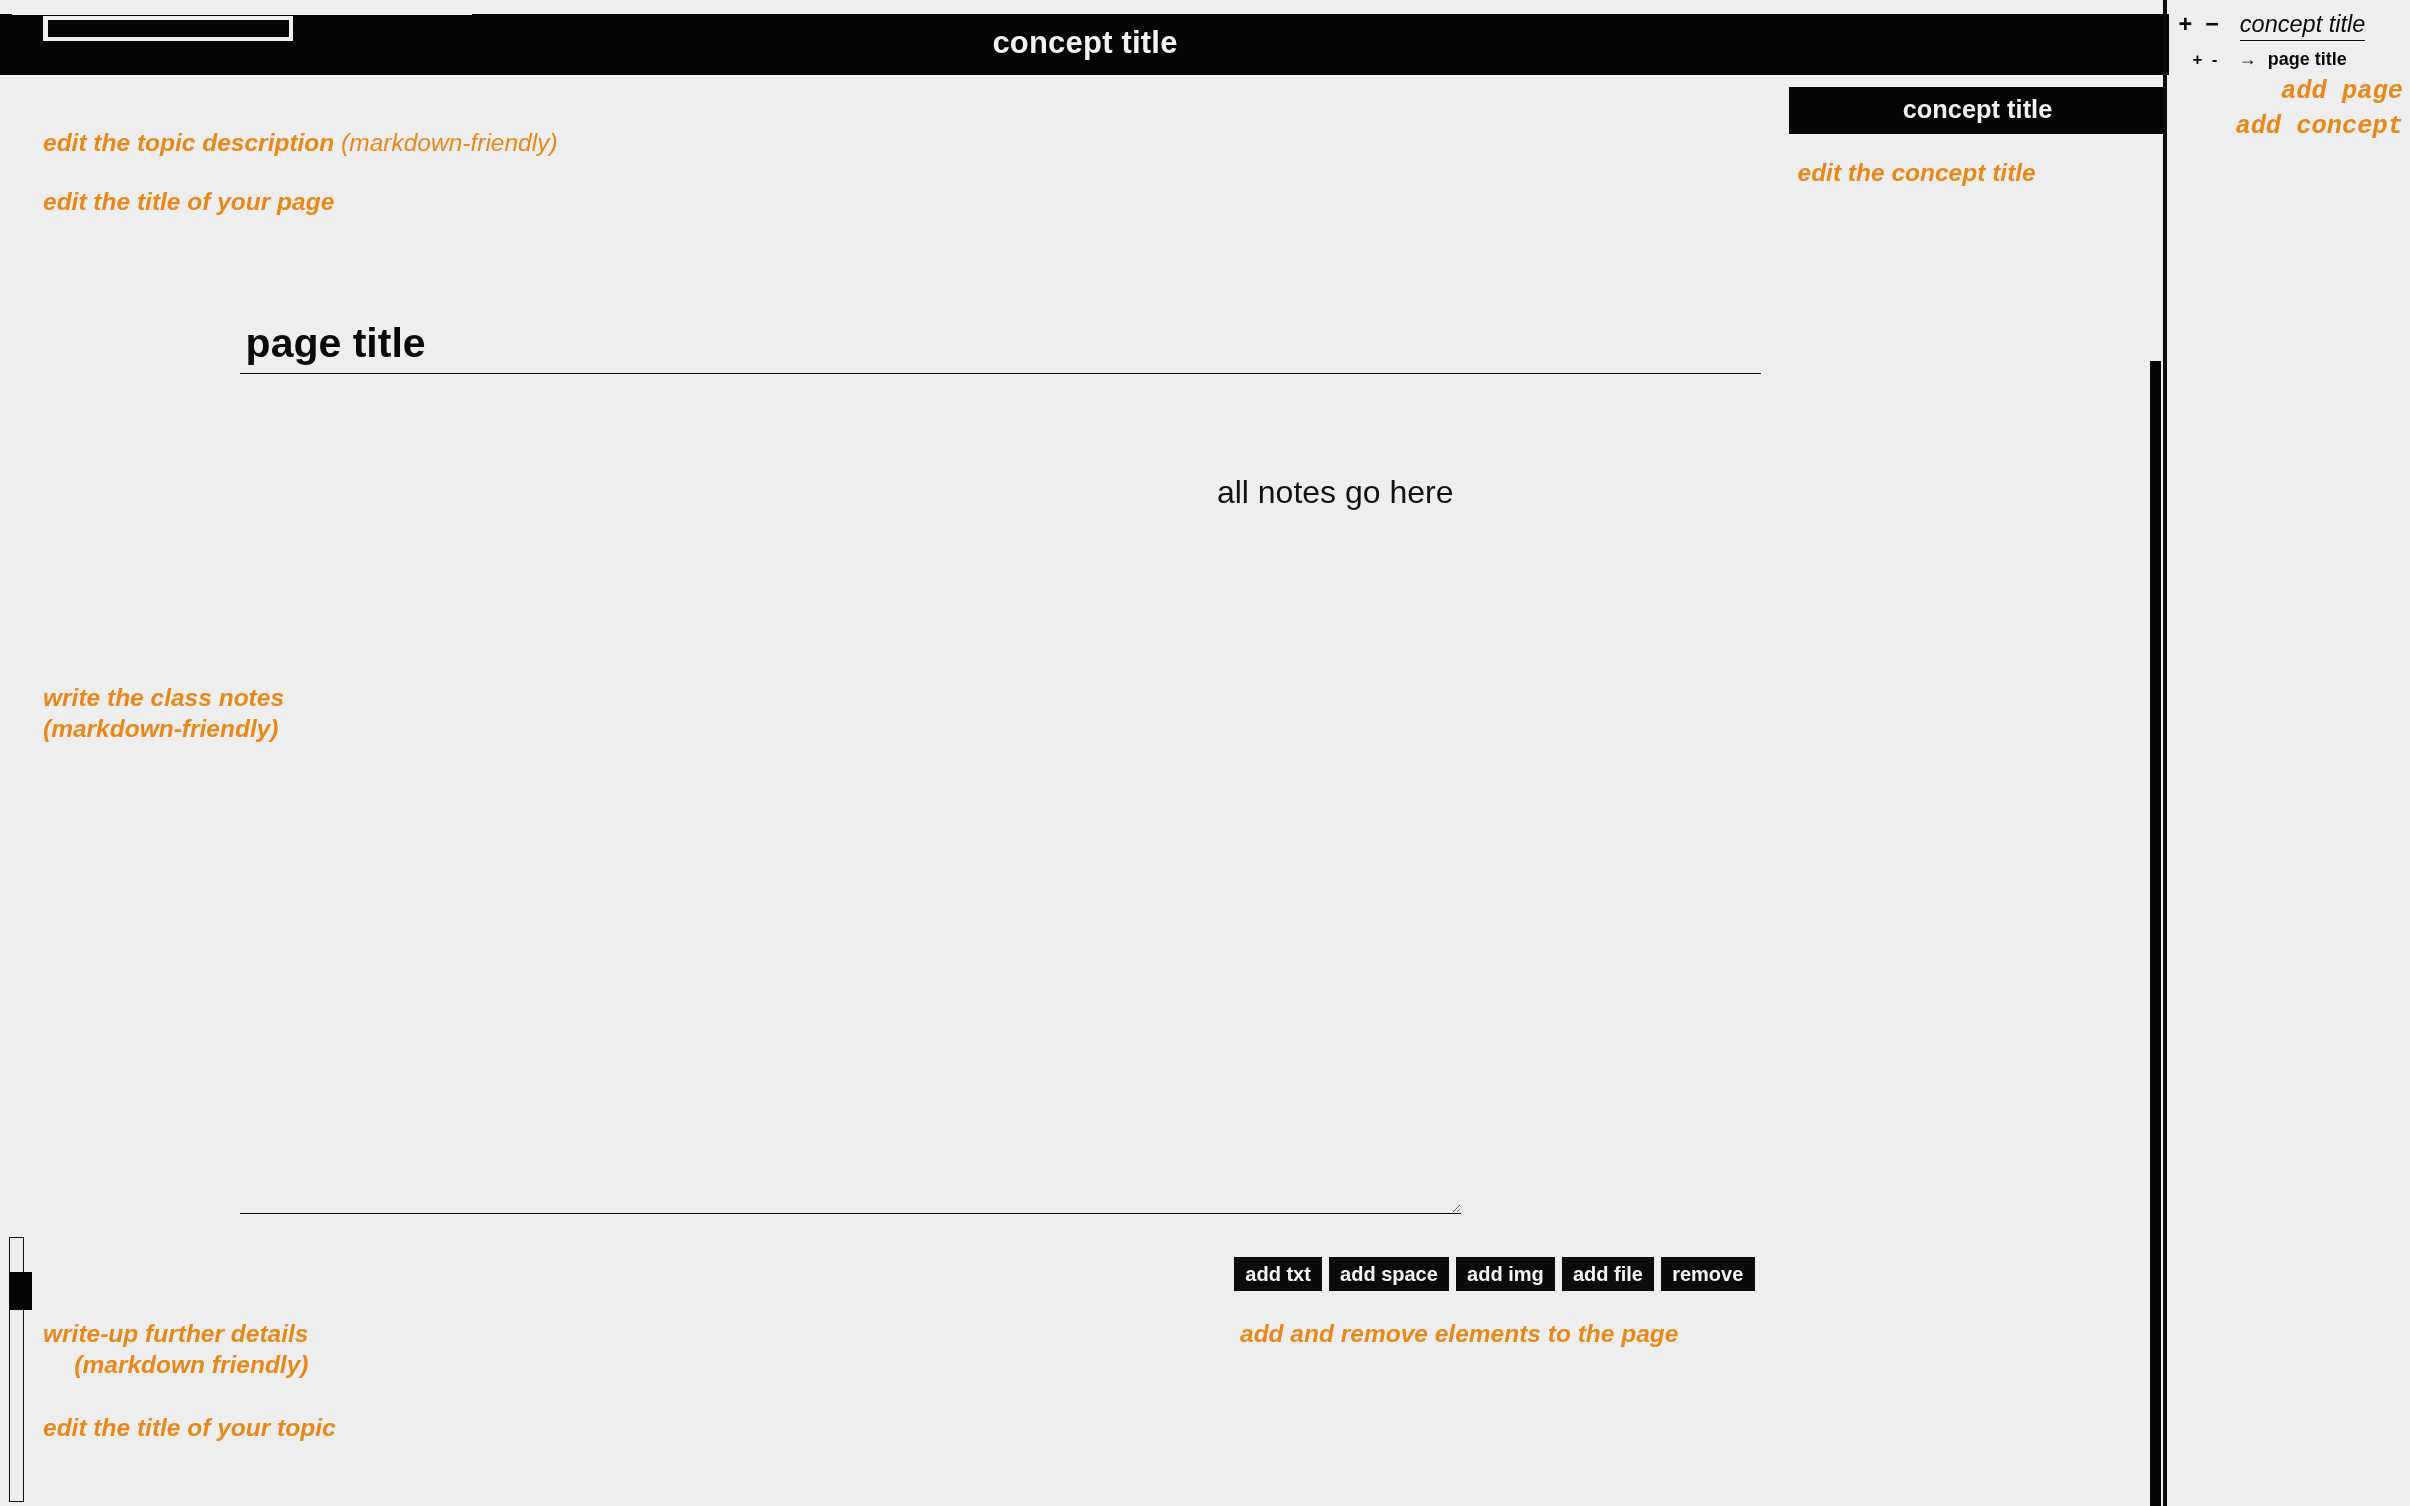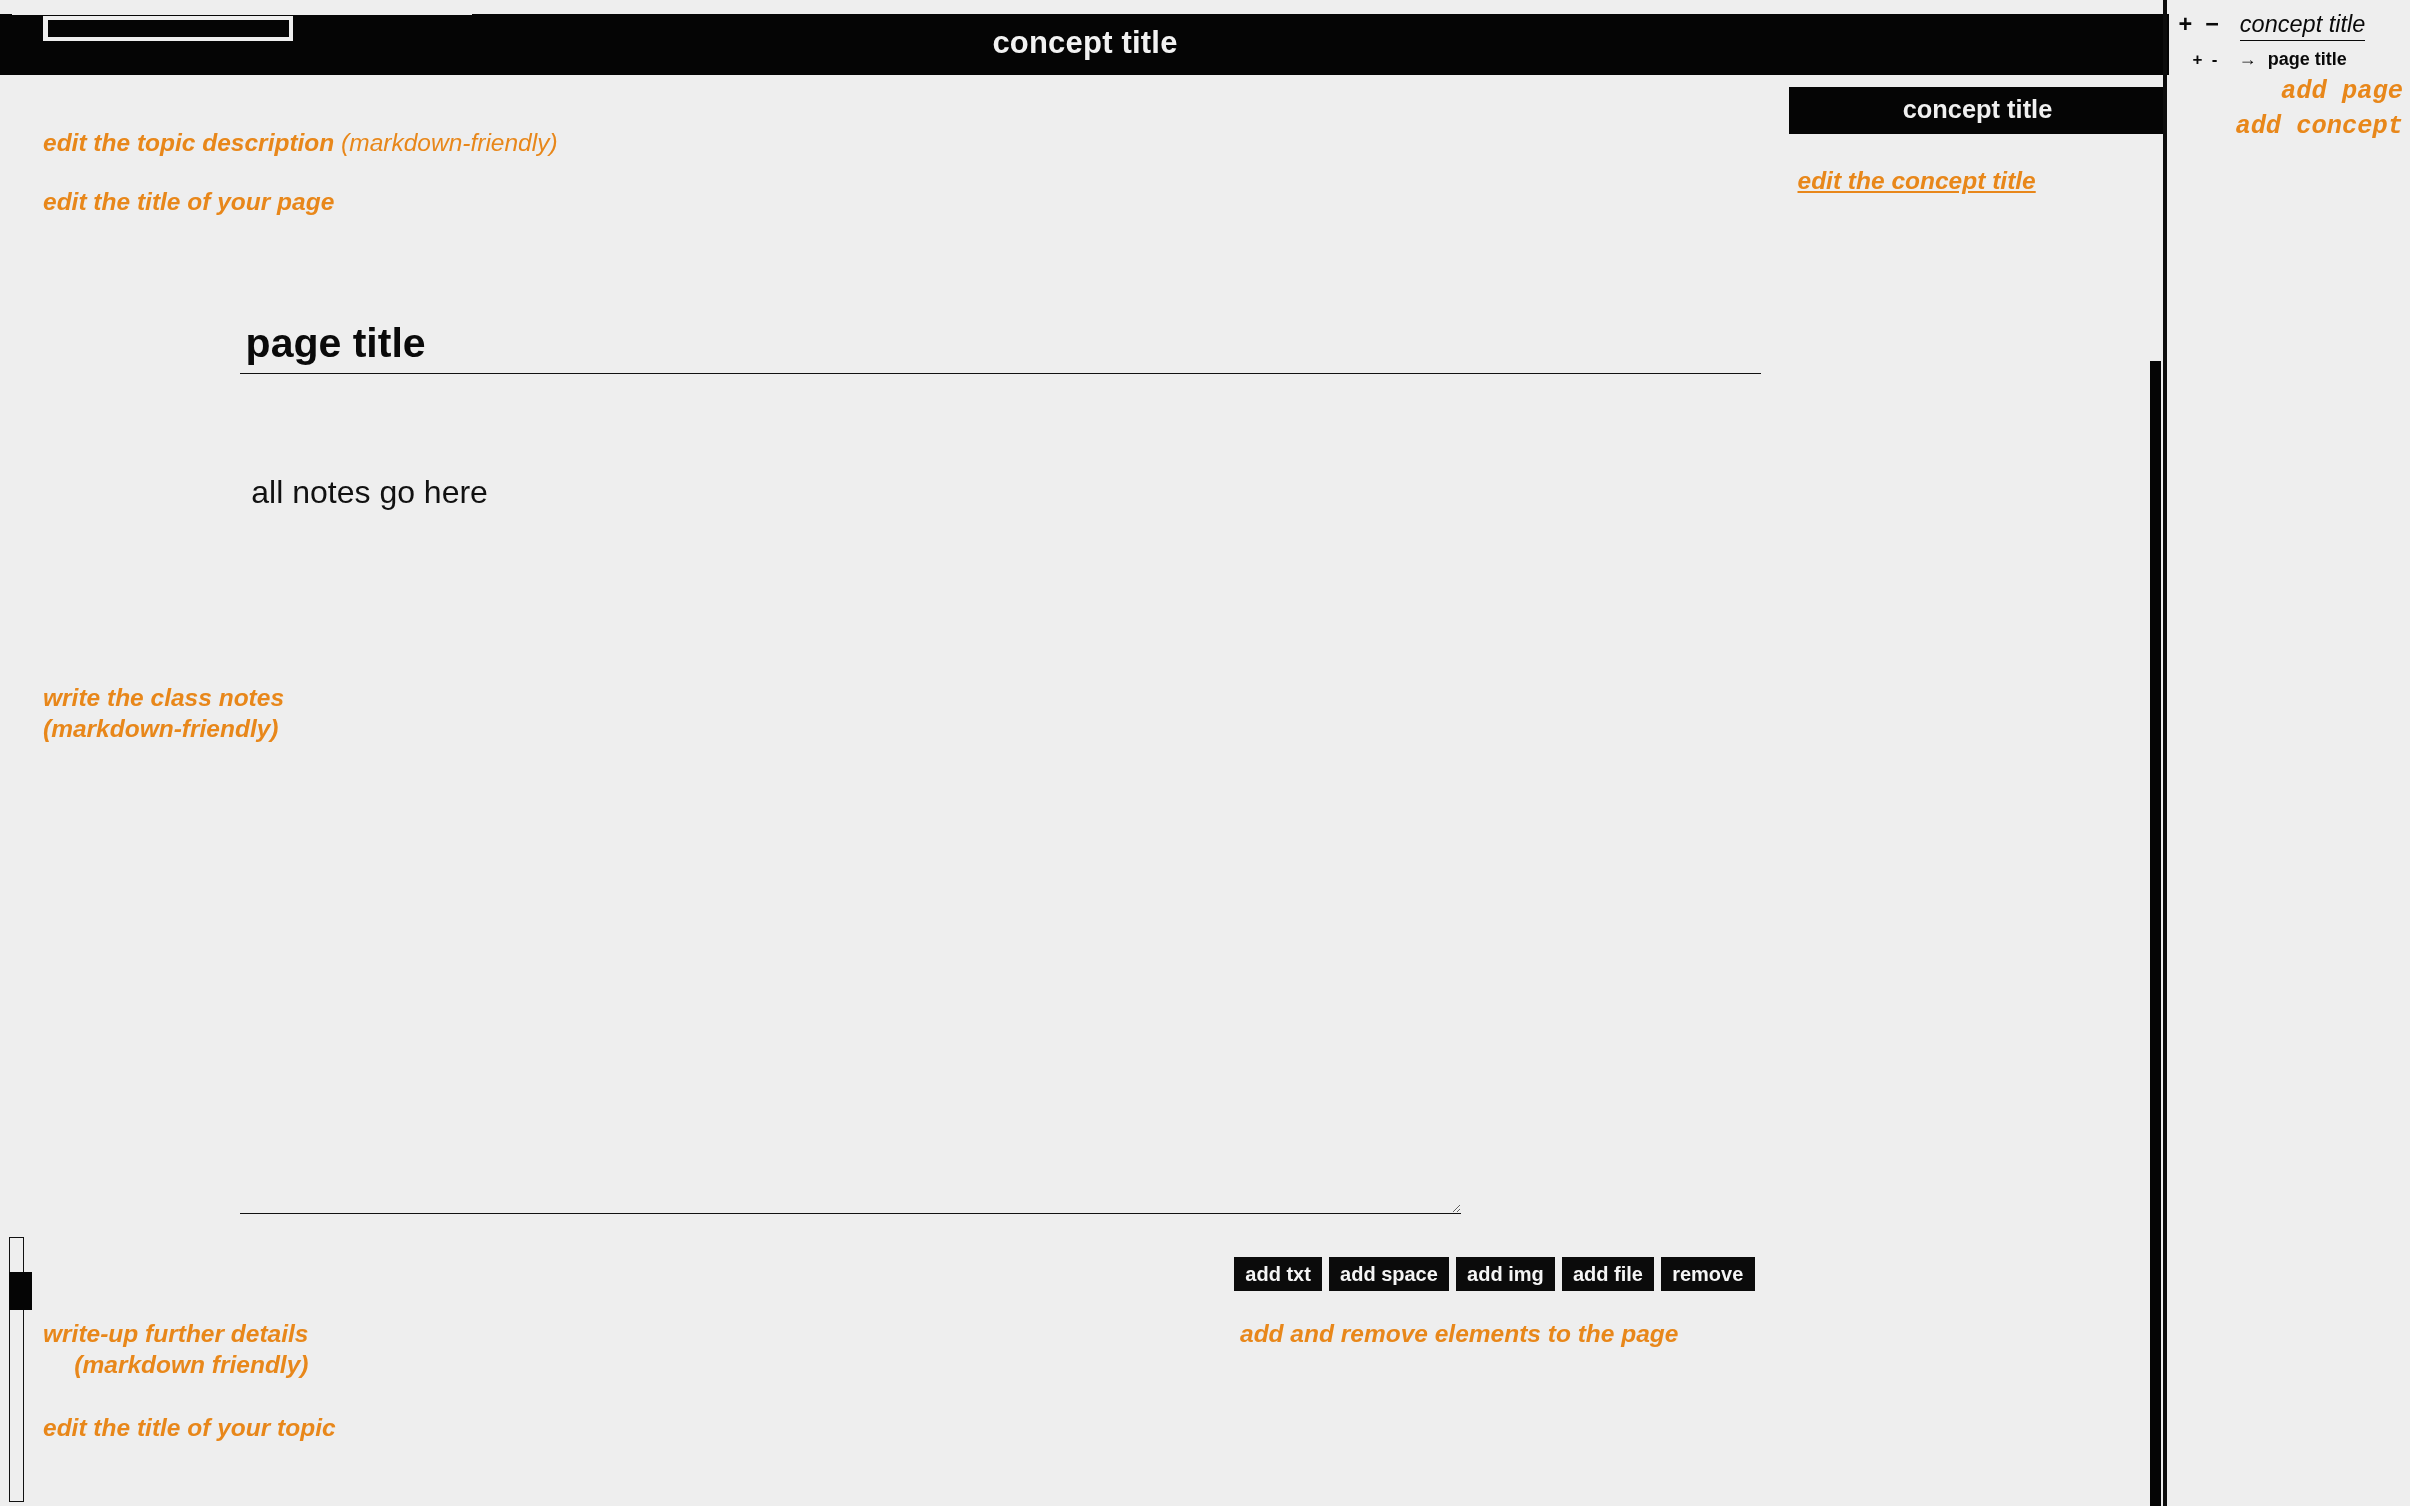--- a/index.html
+++ b/index.html
@@ -140,20 +140,21 @@
     border-bottom: 1.9px solid #111111;
     background: transparent;
     resize: vertical;
     font-family: "Liberation Sans", sans-serif;
     font-size: 32px;
     line-height: 1.35;
     color: #111111;
     padding: 23.5px 7.5px 7.5px 11.3px;
     outline: none;
     overflow: hidden;
+    text-align: right;
   }
 
   .ann-class-notes {
     position: absolute;
     left: 43px;
     top: 607px;
   }
 
   
   .element-buttons {
@@ -228,23 +229,22 @@
   .concept-title-text {
     width: 100%;
     height: 100%;
     line-height: 45px;
     text-align: center;
     color: #f0f0f0;
     font-size: 25.4px;
     font-weight: bold;
   }
   .ann-concept-title {
-    margin-top: 31px;
+    margin-top: 23px;
     margin-left: 8.5px;
-    text-decoration: underline;
   }
 
   
   .concept-divider {
     position: absolute;
     left: 2163px;
     top: 0px;
     width: 3.8px;
     height: 1507px;
     background: #0d0d0d;

